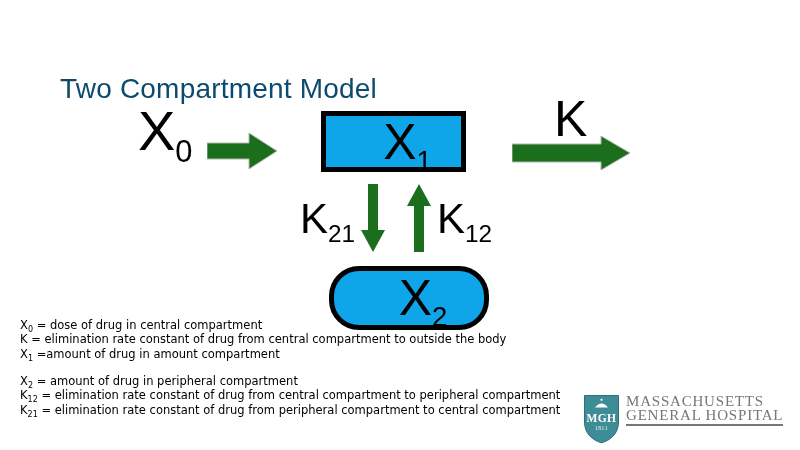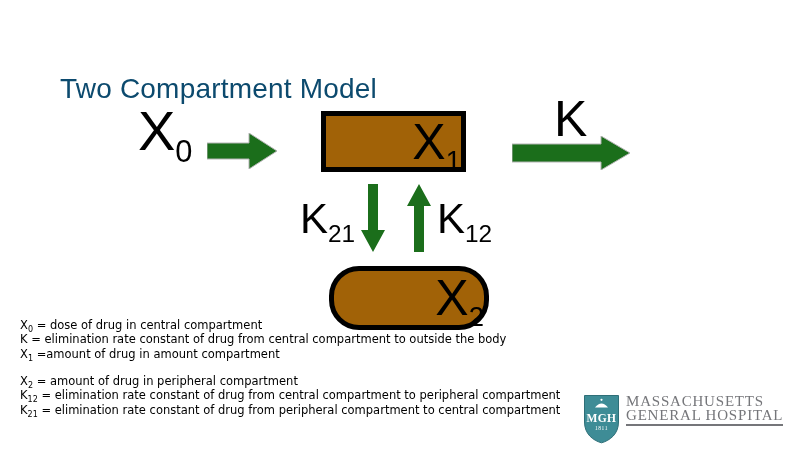--- a/index.html
+++ b/index.html
@@ -7,22 +7,22 @@
     position:relative;width:800px;height:450px;background:#ffffff;overflow:hidden;
     font-family:"Liberation Sans",sans-serif;color:#000;
   }
   .abs{position:absolute;}
   .title{left:60px;top:31px;font-size:28px;letter-spacing:0.2px;color:#0c4a6e;margin-top:42px;}
   .big-label{font-size:56px;line-height:1;white-space:nowrap;}
   .big-label sub{font-size:55%;line-height:0;}
   .mid-label{font-size:42px;line-height:1;white-space:nowrap;}
   .mid-label sub{font-size:58%;line-height:0;}
   .comp-box{
-    border:5px solid #000;background:#a16207;box-sizing:border-box;
-    display:flex;align-items:center;justify-content:flex-end;padding-left:28px;
+    border:5px solid #000;background:#0ea5e9;box-sizing:border-box;
+    display:flex;align-items:center;justify-content:center;padding-left:28px;
   }
   .box-label{font-size:50px;line-height:1;white-space:nowrap;}
   .box-label sub{font-size:55%;line-height:0;}
   .defs{font-family:"DejaVu Sans",sans-serif;font-size:11.5px;line-height:14.3px;white-space:nowrap;}
   .defs sub{font-size:8px;line-height:0;}
   .logo{display:flex;align-items:flex-start;}
   .logo-text{margin-left:6px;}
   .logo-lines{
     font-family:"Liberation Serif",serif;font-size:15px;line-height:14px;
     letter-spacing:0.8px;padding-bottom:2px;border-bottom:2px solid #75767a;

